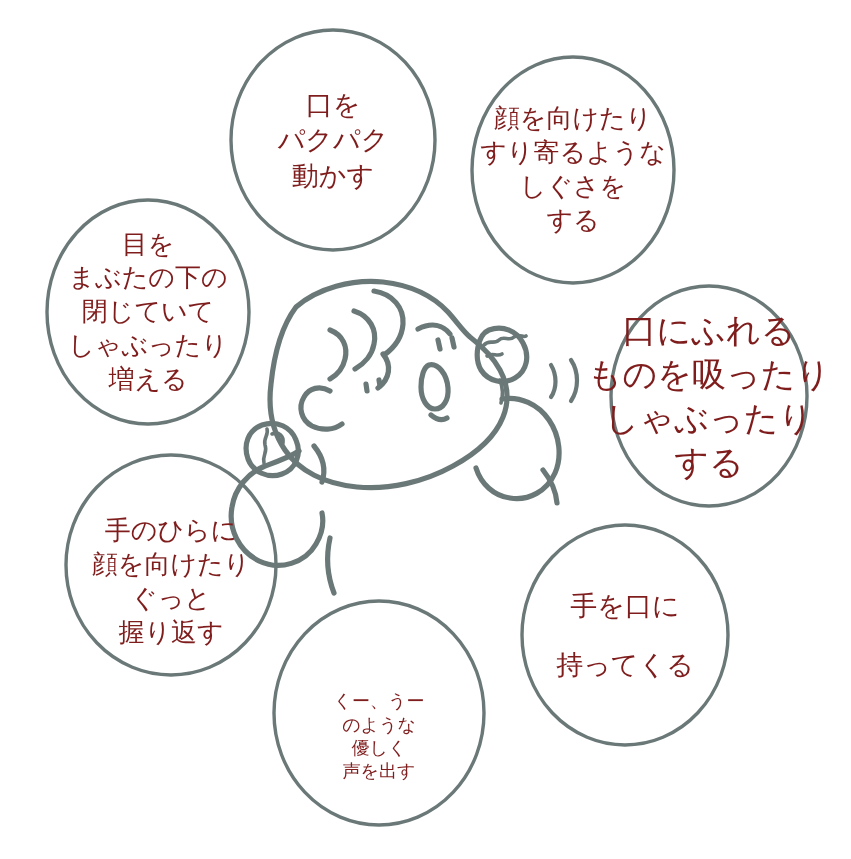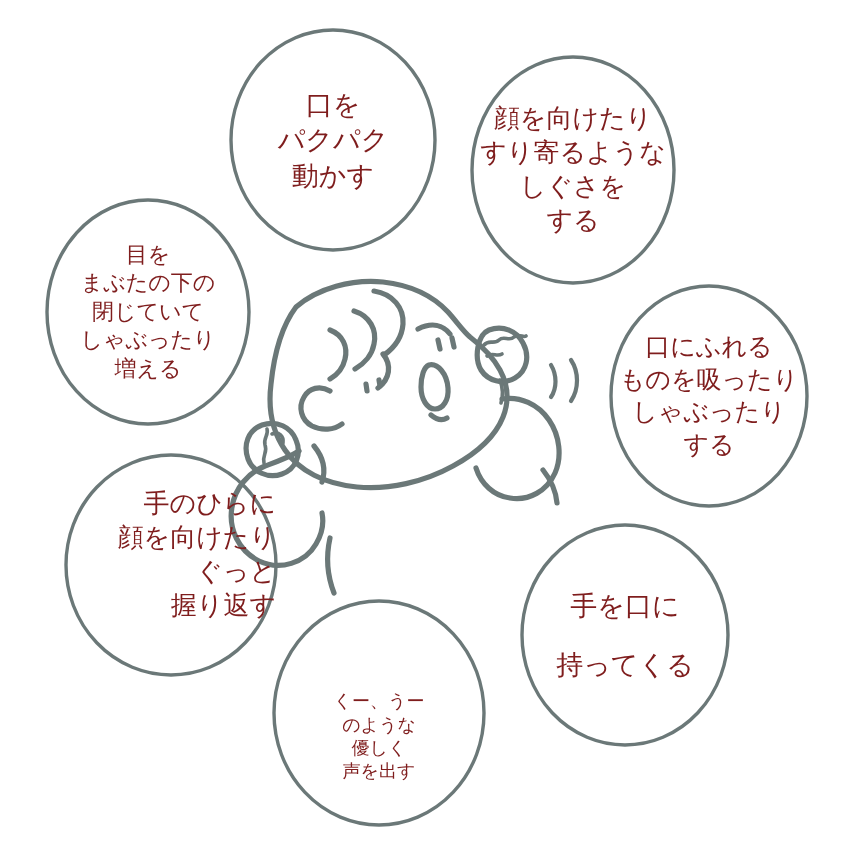--- a/index.html
+++ b/index.html
@@ -146,34 +146,34 @@
         <span class="line">口を</span>
         <span class="line">パクパク</span>
         <span class="line">動かす</span>
       </div>
       <div class="bubble-text" style="left: 472px; top: 57px; width: 202px; height: 226px; font-size: 26px;">
         <span class="line">顔を向けたり</span>
         <span class="line">すり寄るような</span>
         <span class="line">しぐさを</span>
         <span class="line">する</span>
       </div>
-      <div class="bubble-text" style="left: 47px; top: 200px; width: 202px; height: 224px; font-size: 22px;">
+      <div class="bubble-text" style="left: 47px; top: 200px; width: 202px; height: 224px; font-size: 26px;">
         <span class="line">目を</span>
         <span class="line">まぶたの下の</span>
         <span class="line">閉じていて</span>
         <span class="line">しゃぶったり</span>
         <span class="line">増える</span>
       </div>
-      <div class="bubble-text" style="left: 611px; top: 286px; width: 196px; height: 220px; font-size: 25px;">
+      <div class="bubble-text" style="left: 611px; top: 286px; width: 196px; height: 220px; font-size: 34px;">
         <span class="line">口にふれる</span>
         <span class="line">ものを吸ったり</span>
         <span class="line">しゃぶったり</span>
         <span class="line">する</span>
       </div>
-      <div class="bubble-text" style="left: 66px; top: 445px; width: 210px; height: 220px; font-size: 26px; align-items: flex-end;">
+      <div class="bubble-text" style="left: 66px; top: 472px; width: 210px; height: 220px; font-size: 26px;">
         <span class="line">手のひらに</span>
         <span class="line">顔を向けたり</span>
         <span class="line">ぐっと</span>
         <span class="line">握り返す</span>
       </div>
       <div class="bubble-text" style="left: 522px; top: 525px; width: 206px; height: 220px; font-size: 27px; gap: 24px;">
         <span class="line">手を口に</span>
         <span class="line">持ってくる</span>
       </div>
       <div class="bubble-text" style="left: 274px; top: 624px; width: 210px; height: 224px; font-size: 18px;">

